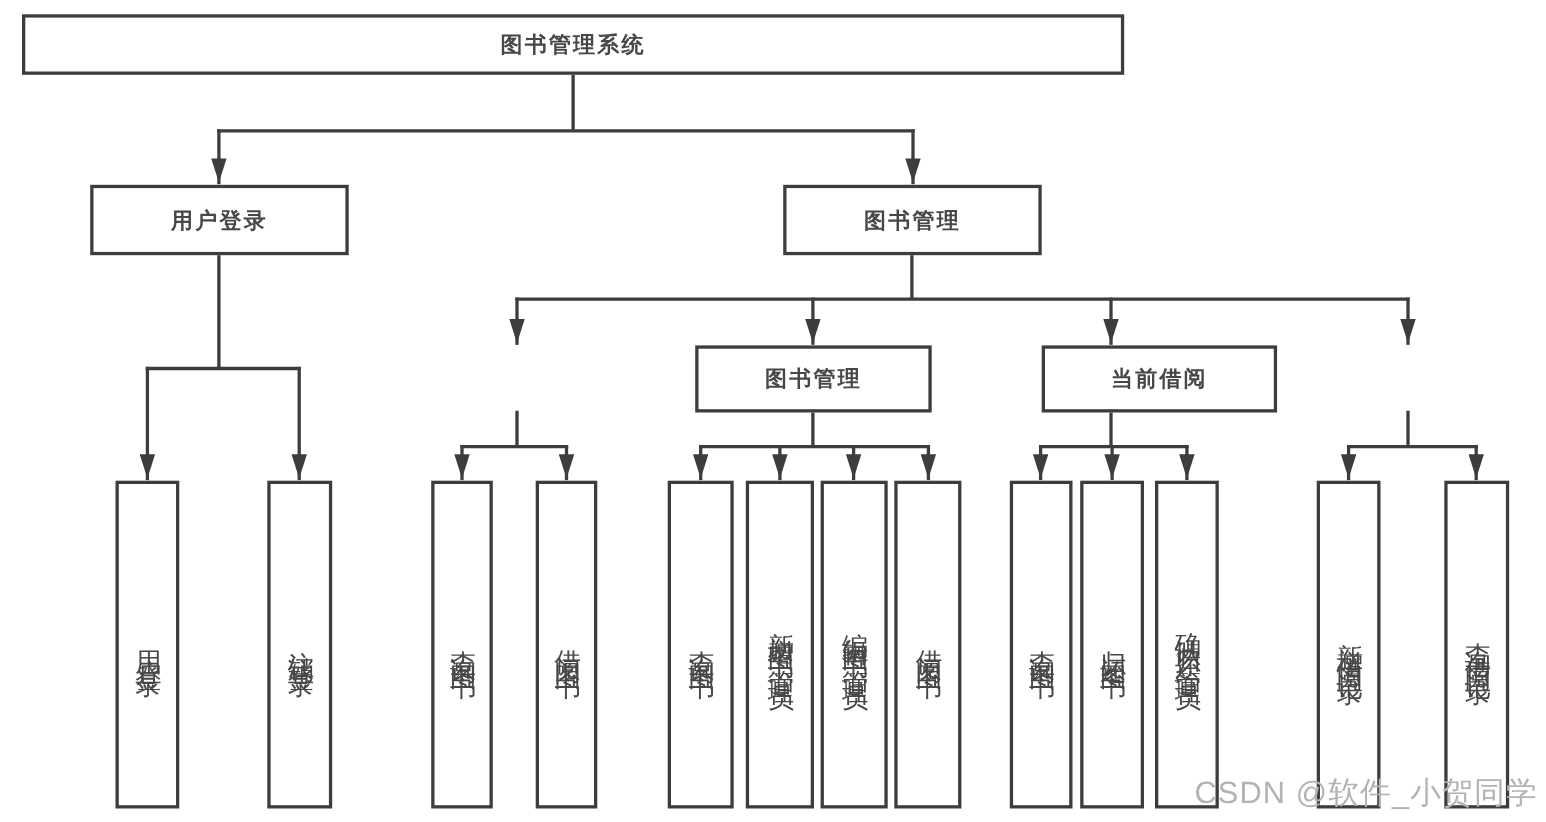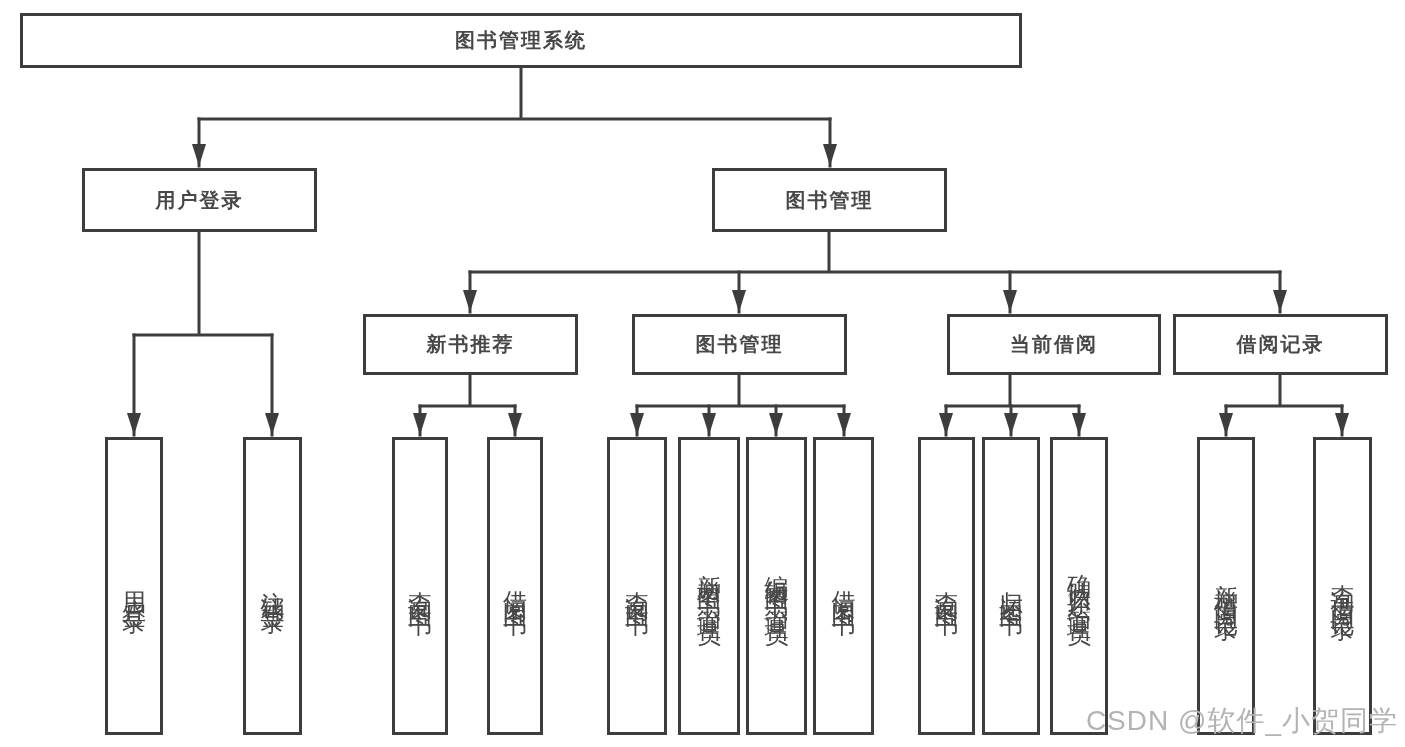--- a/index.html
+++ b/index.html
@@ -134,31 +134,25 @@
     <span class="hlabel">图书管理系统</span>
   </div>
 
   <div class="box" style="left:82px;top:168px;width:235px;height:64px;">
     <span class="hlabel">用户登录</span>
   </div>
   <div class="box" style="left:712px;top:168px;width:235px;height:64px;">
     <span class="hlabel">图书管理</span>
   </div>
 
-  <div class="box" style="left:363px;top:314px;width:215px;height:61px;">
-    <span class="hlabel">新书推荐</span>
-  </div>
   <div class="box" style="left:632px;top:314px;width:215px;height:61px;">
     <span class="hlabel">图书管理</span>
   </div>
   <div class="box" style="left:947px;top:314px;width:214px;height:61px;">
     <span class="hlabel">当前借阅</span>
-  </div>
-  <div class="box" style="left:1173px;top:314px;width:215px;height:61px;">
-    <span class="hlabel">借阅记录</span>
   </div>
 
   <div class="box" style="left:105px;top:437px;width:58px;height:298px;">
     <span class="vtext">用户登录</span>
   </div>
   <div class="box" style="left:243px;top:437px;width:59px;height:298px;">
     <span class="vtext">注销登录</span>
   </div>
 
   <div class="box" style="left:392px;top:437px;width:56px;height:298px;">

